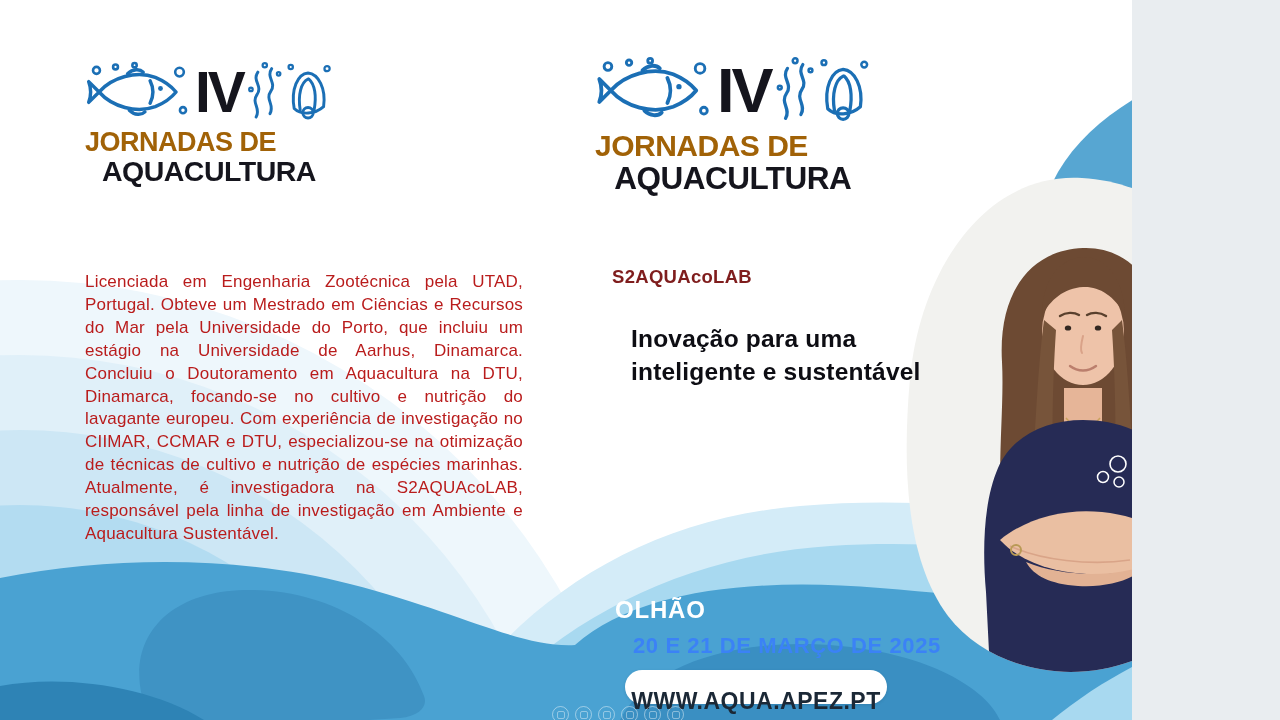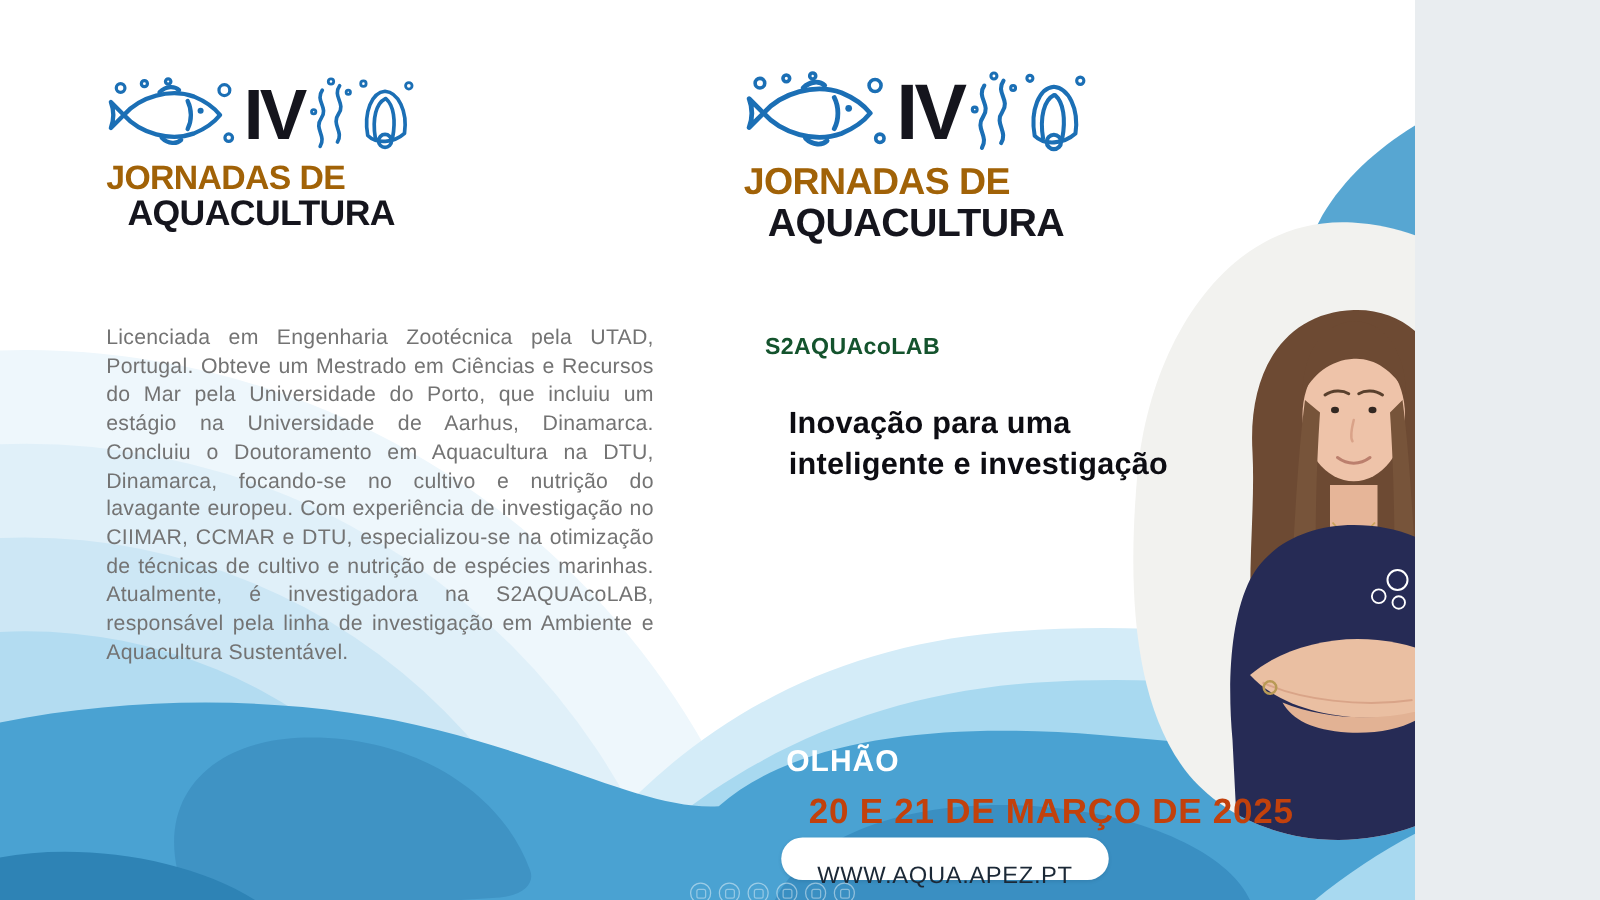--- a/index.html
+++ b/index.html
@@ -24,38 +24,38 @@
   .logo--right .logo__sea{width:98px;height:71px;}
   .logo__l1{font-weight:800;color:#a16207;letter-spacing:-.5px;line-height:1.02;margin-top:5px;}
   .logo__l2{font-weight:800;color:#15151d;letter-spacing:-.5px;line-height:1.05;text-align:center;}
   .logo--left .logo__l1{font-size:27px;}
   .logo--left .logo__l2{font-size:28.5px;}
   .logo--right .logo__l1{font-size:30px;}
   .logo--right .logo__l2{font-size:31.5px;}
 
   
   .bio{
-    position:absolute;left:85px;top:242px;width:438px;
+    position:absolute;left:85px;top:254px;width:438px;
     font-size:17px;line-height:22.9px;font-weight:300;
-    color:#737373;text-align:justify;letter-spacing:.2px;
+    color:#b91c1c;text-align:justify;letter-spacing:.2px;
   }
 
   
   .speaker-name{position:absolute;left:611px;top:232px;font-size:27px;font-weight:800;color:#1a6db3;letter-spacing:.4px;}
-  .speaker-aff{position:absolute;left:612px;top:266px;font-size:18.5px;font-weight:700;color:#14532d;letter-spacing:.3px;text-align:right;}
+  .speaker-aff{position:absolute;left:612px;top:266px;font-size:18.5px;font-weight:700;color:#7f1d1d;letter-spacing:.3px;text-align:right;}
   .talk-title{position:absolute;left:631px;top:322px;font-size:24.5px;line-height:33px;font-weight:800;color:#0d0d13;letter-spacing:.2px;}
 
-  .loc{position:absolute;left:629px;top:596px;font-size:24px;font-weight:800;color:#ffffff;letter-spacing:.8px;}
-  .dates{position:absolute;left:647px;top:633px;font-size:28px;font-weight:800;color:#c2410c;letter-spacing:.6px;}
+  .loc{position:absolute;left:615px;top:596px;font-size:24px;font-weight:800;color:#ffffff;letter-spacing:.8px;}
+  .dates{position:absolute;left:633px;top:633px;font-size:22px;font-weight:800;color:#3b82f6;letter-spacing:.6px;}
   .site-pill{
     position:absolute;left:625px;top:670px;width:262px;height:34px;
     background:#ffffff;border-radius:18px;display:flex;align-items:center;justify-content:center;
     box-shadow:0 1px 3px rgba(20,60,90,.18);
   }
-  .site-pill span{font-size:19px;font-weight:400;color:#1b2836;letter-spacing:.5px;margin-top:28px;}
+  .site-pill span{font-size:23px;font-weight:700;color:#1b2836;letter-spacing:.5px;margin-top:28px;}
 
   .social-row{position:absolute;left:552px;top:706px;display:flex;gap:6px;}
   .social-row .dot{
     width:17px;height:17px;border-radius:50%;
     border:1.6px solid rgba(255,255,255,.45);box-sizing:border-box;
     display:flex;align-items:center;justify-content:center;
   }
   .social-row .dot i{display:block;width:6px;height:6px;border:1.3px solid rgba(255,255,255,.4);border-radius:2px;}
 </style>
 </head>
@@ -221,21 +221,21 @@
     <div class="logo__l1">JORNADAS DE</div>
     <div class="logo__l2">AQUACULTURA</div>
   </div>
 
   <p class="bio">Licenciada em Engenharia Zootécnica pela UTAD, Portugal. Obteve um Mestrado em Ciências e Recursos do Mar pela Universidade do Porto, que incluiu um estágio na Universidade de Aarhus, Dinamarca. Concluiu o Doutoramento em Aquacultura na DTU, Dinamarca, focando-se no cultivo e nutrição do lavagante europeu. Com experiência de investigação no CIIMAR, CCMAR e DTU, especializou-se na otimização de técnicas de cultivo e nutrição de espécies marinhas. Atualmente, é investigadora na S2AQUAcoLAB, responsável pela linha de investigação em Ambiente e Aquacultura Sustentável.</p>
 
   <div class="speaker-aff">S2AQUAcoLAB</div>
 
   <div class="talk-title">
     <div>Inovação para uma</div>
-    <div>inteligente e investigação</div>
+    <div>inteligente e sustentável</div>
   </div>
 
   <div class="loc">OLHÃO</div>
   <div class="dates">20 E 21 DE MARÇO DE 2025</div>
 
   <div class="site-pill">
     <span>WWW.AQUA.APEZ.PT</span>
   </div>
 
   <div class="social-row">

